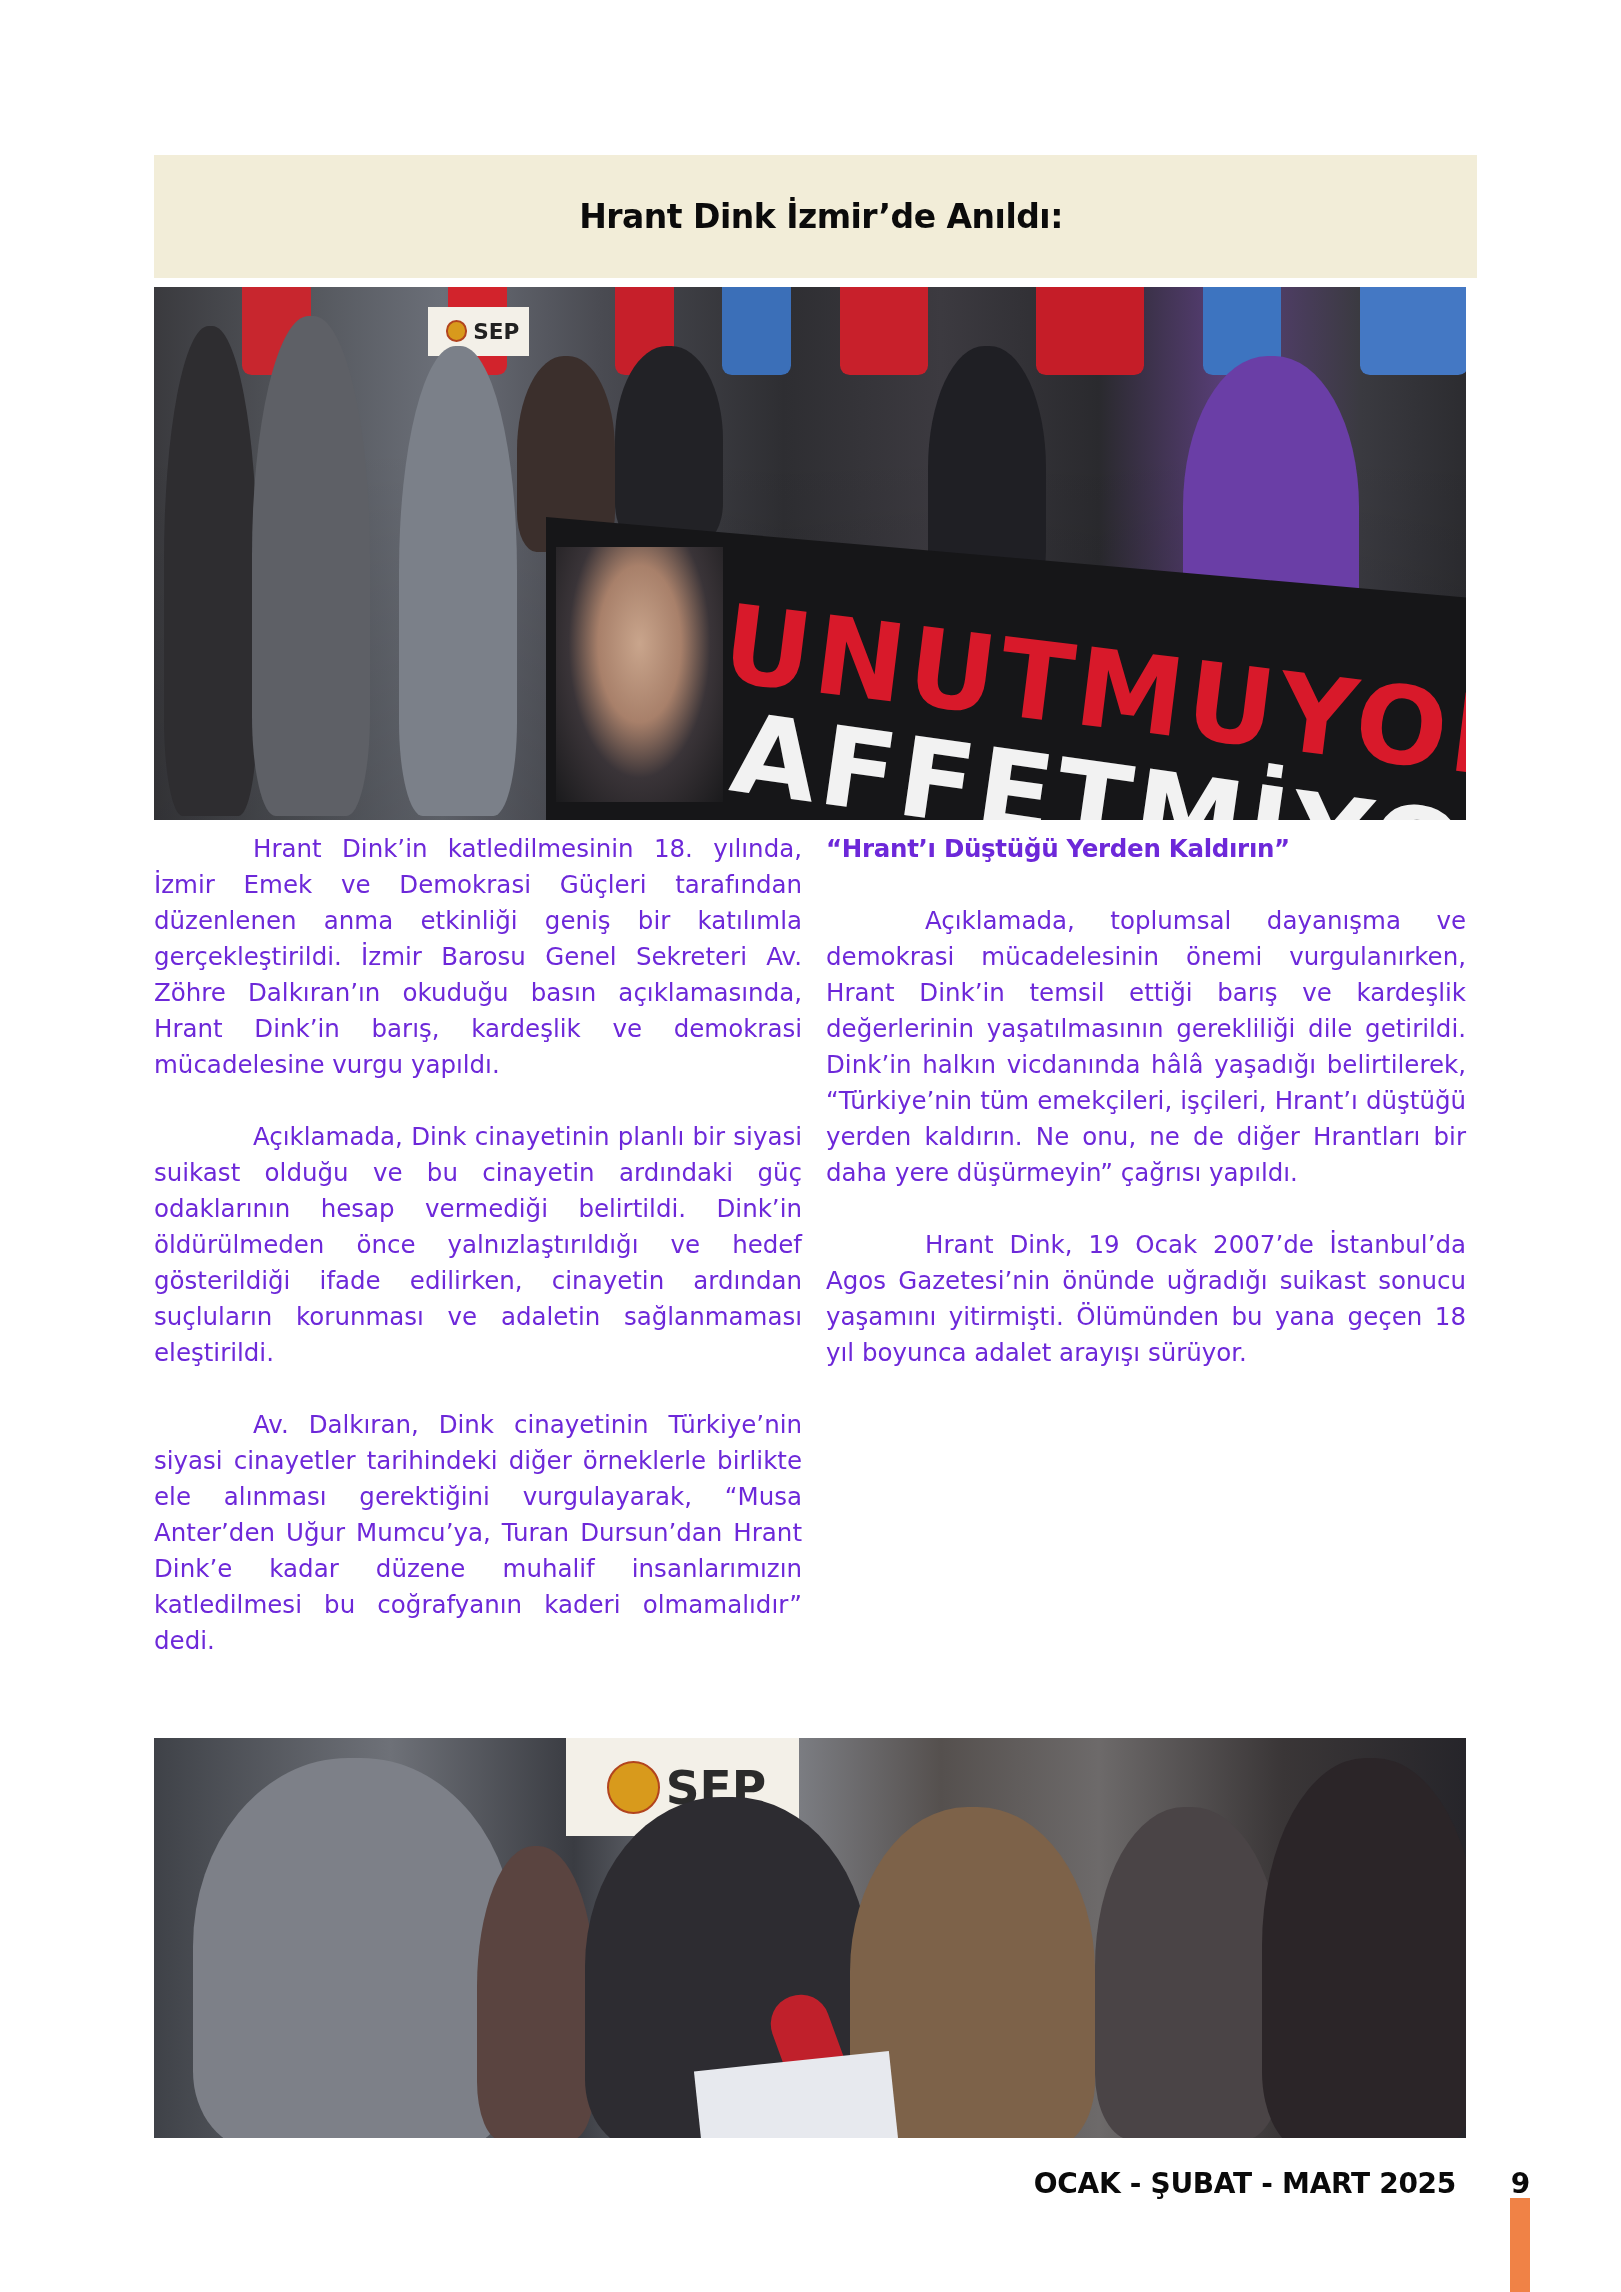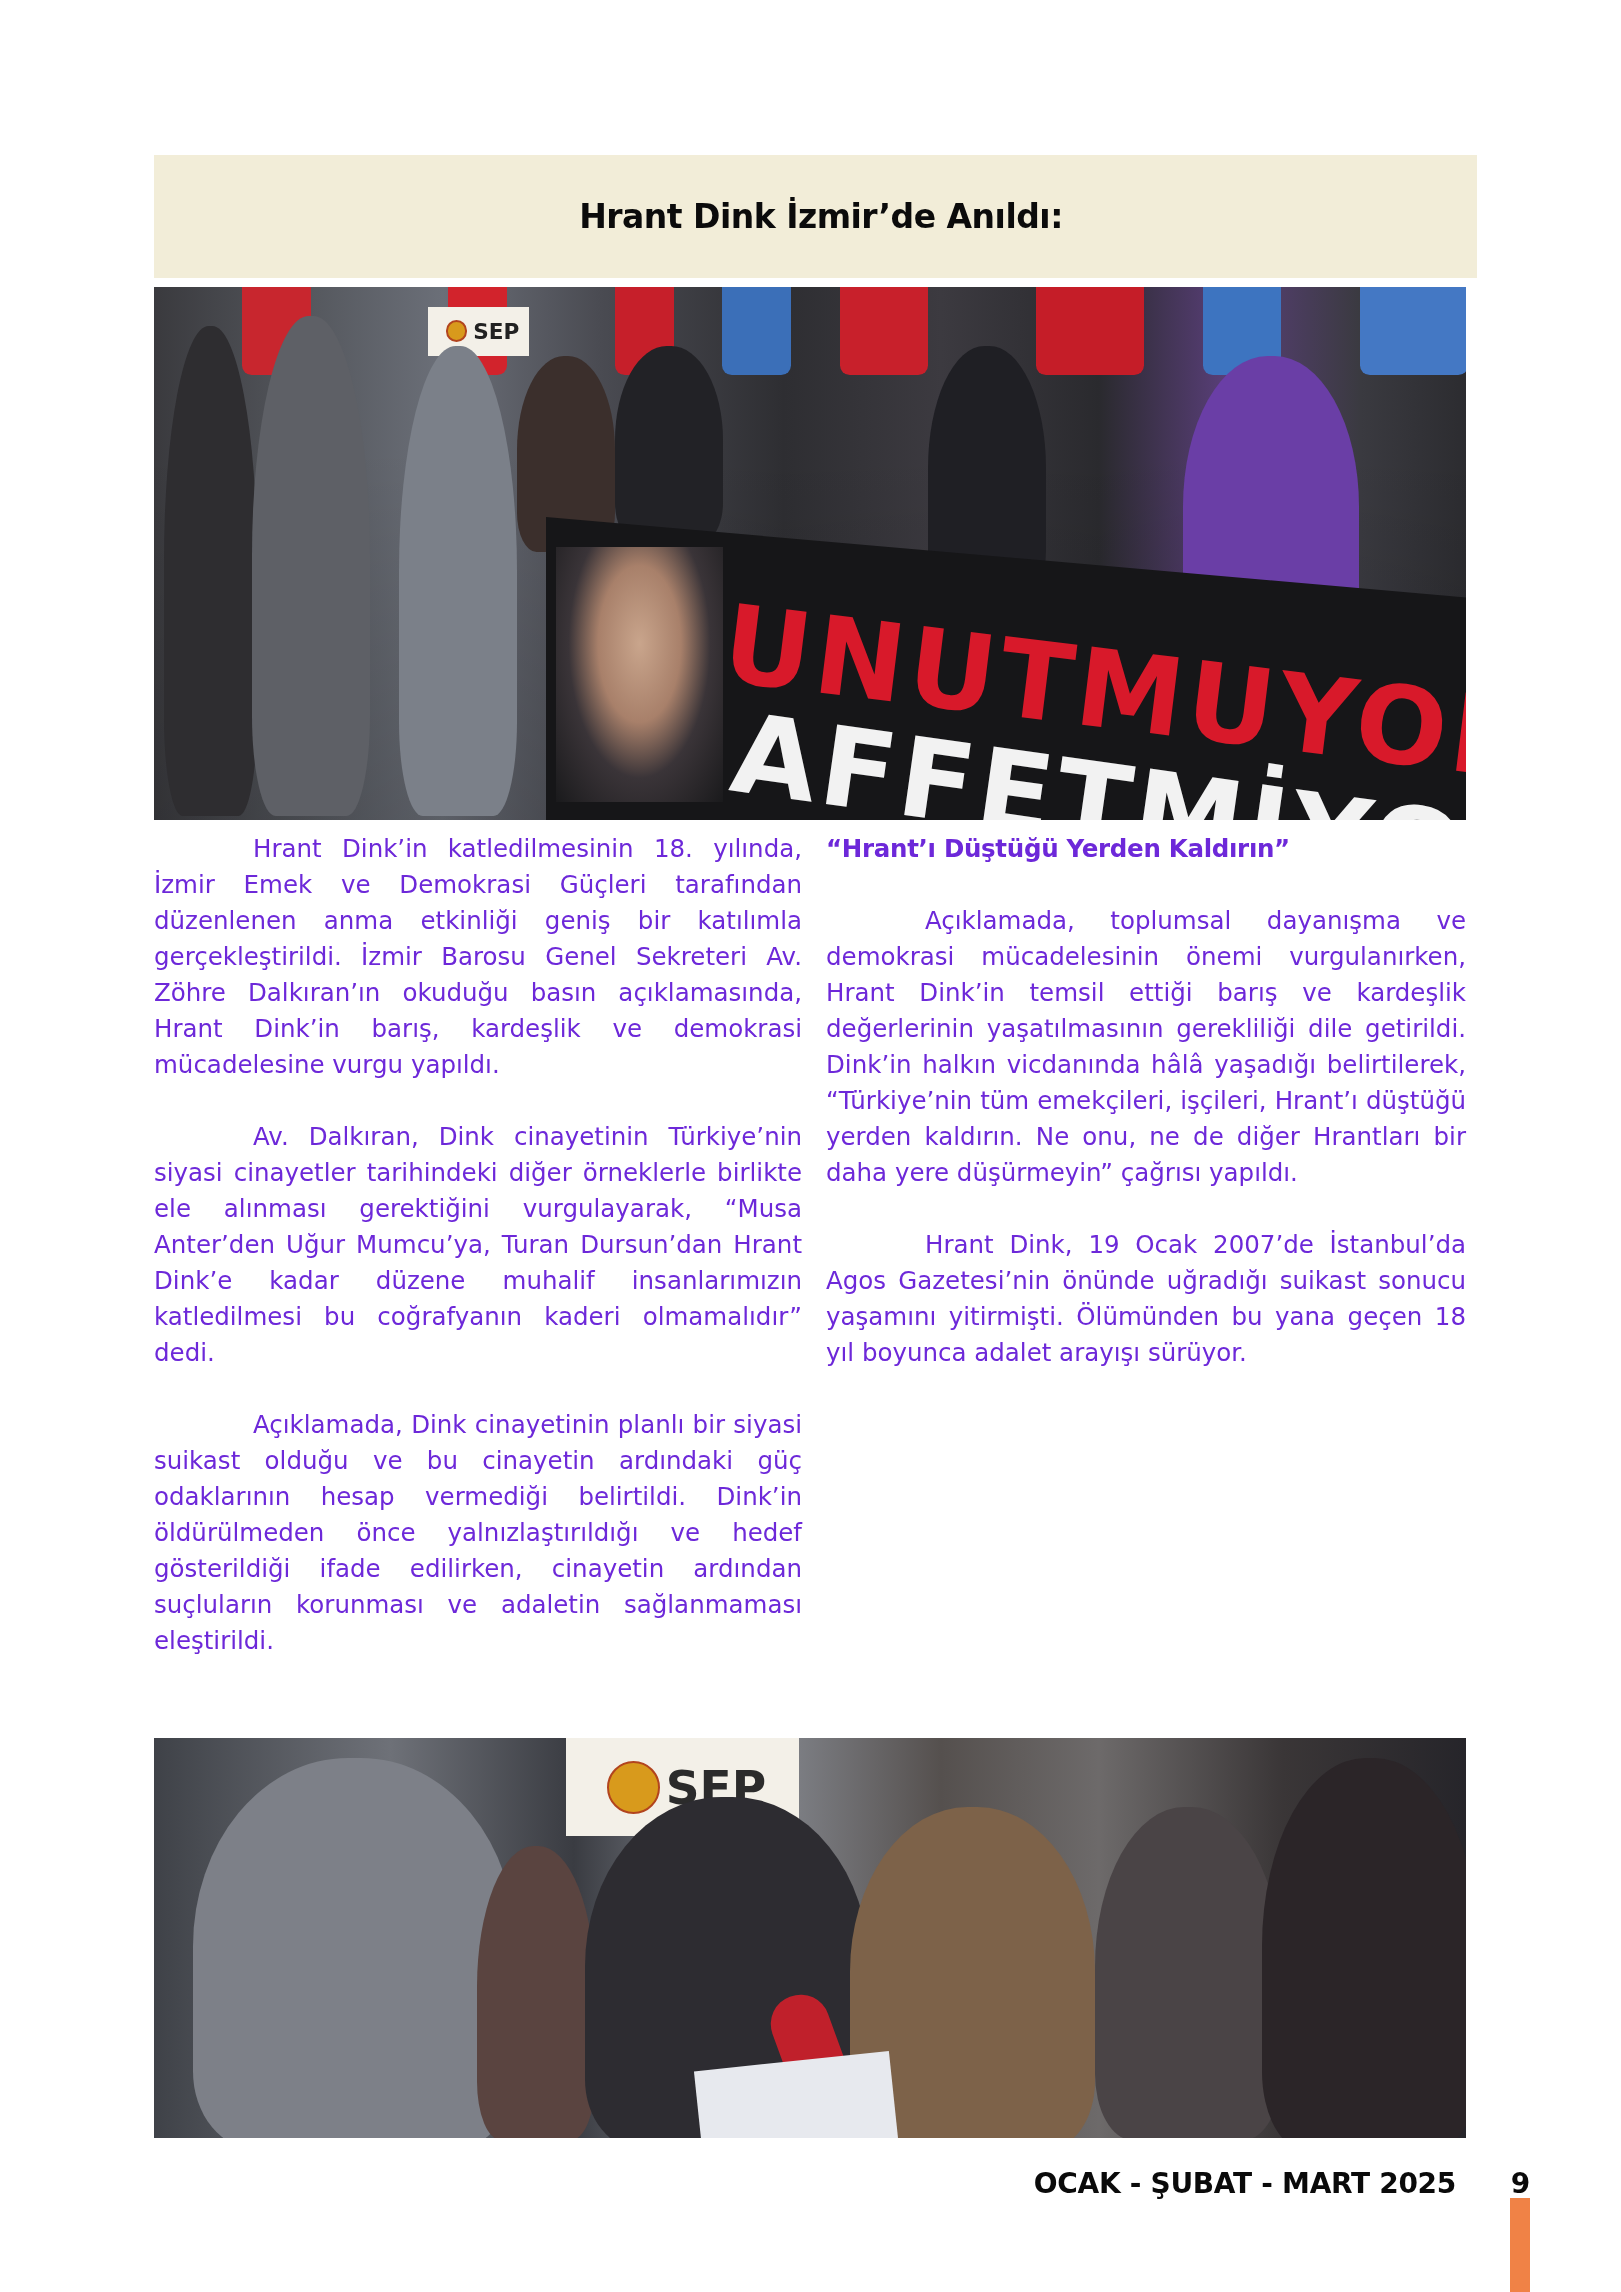--- a/index.html
+++ b/index.html
@@ -107,22 +107,22 @@
   <div class="person" style="left:774px;top:59px;width:118px;height:255px;background:#1f1f24;"></div>
   <div class="person" style="left:1029px;top:69px;width:176px;height:314px;background:#6a3ea6;"></div>
   <div class="banner"></div>
   <div class="banner-face"></div>
   <div class="banner-text-red" style="color: rgb(216, 25, 42);">UNUTMUYORUZ</div>
   <div class="banner-text-white">AFFETMİYORUZ</div>
 </div>
 
 <div class="col col-left">
   <p>Hrant Dink’in katledilmesinin 18. yı­lında, İzmir Emek ve Demokrasi Güçleri ta­rafından düzenlenen anma etkinliği geniş bir katılımla gerçekleştirildi. İzmir Barosu Genel Sekreteri Av. Zöhre Dalkıran’ın oku­duğu basın açıklamasında, Hrant Dink’in barış, kardeşlik ve demokrasi mücadelesi­ne vurgu yapıldı.</p>
+  <p>Açıklamada, Dink cinayetinin plan­lı bir siyasi suikast olduğu ve bu cinayetin ardındaki güç odaklarının hesap verme­diği belirtildi. Dink’in öldürülmeden önce yalnızlaştırıldığı ve hedef gösterildiği ifade edilirken, cinayetin ardından suçluların ko­runması ve adaletin sağlanmaması eleşti­rildi.</p>
   <p>Av. Dalkıran, Dink cinayetinin Tür­kiye’nin siyasi cinayetler tarihindeki diğer örneklerle birlikte ele alınması gerektiğini vurgulayarak, “Musa Anter’den Uğur Mum­cu’ya, Turan Dursun’dan Hrant Dink’e kadar düzene muhalif insanlarımızın katledilmesi bu coğrafyanın kaderi olmamalıdır” dedi.</p>
-  <p>Açıklamada, Dink cinayetinin plan­lı bir siyasi suikast olduğu ve bu cinayetin ardındaki güç odaklarının hesap verme­diği belirtildi. Dink’in öldürülmeden önce yalnızlaştırıldığı ve hedef gösterildiği ifade edilirken, cinayetin ardından suçluların ko­runması ve adaletin sağlanmaması eleşti­rildi.</p>
 </div>
 
 <div class="col col-right">
   <div class="subhead">“Hrant’ı Düştüğü Yerden Kaldırın”</div>
   <p>Açıklamada, toplumsal dayanışma ve demokrasi mücadelesinin önemi vur­gulanırken, Hrant Dink’in temsil ettiği ba­rış ve kardeşlik değerlerinin yaşatılmasının gerekliliği dile getirildi. Dink’in halkın vic­danında hâlâ yaşadığı belirtilerek, “Türki­ye’nin tüm emekçileri, işçileri, Hrant’ı düş­tüğü yerden kaldırın. Ne onu, ne de diğer Hrantları bir daha yere düşürmeyin” çağrısı yapıldı.</p>
   <p>Hrant Dink, 19 Ocak 2007’de İstan­bul’da Agos Gazetesi’nin önünde uğradığı suikast sonucu yaşamını yitirmişti. Ölü­münden bu yana geçen 18 yıl boyunca ada­let arayışı sürüyor.</p>
 </div>
 
 <div class="photo photo-bottom">
   <div class="sign" style="left:412px;top:0;width:225px;height:98px;font-size:47px;color:#2b2b2b;">

